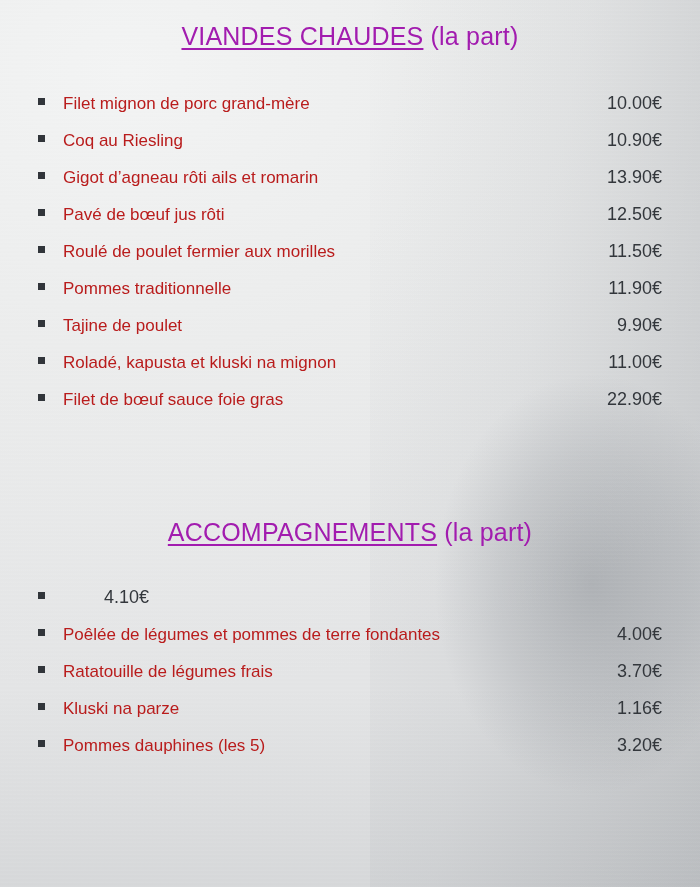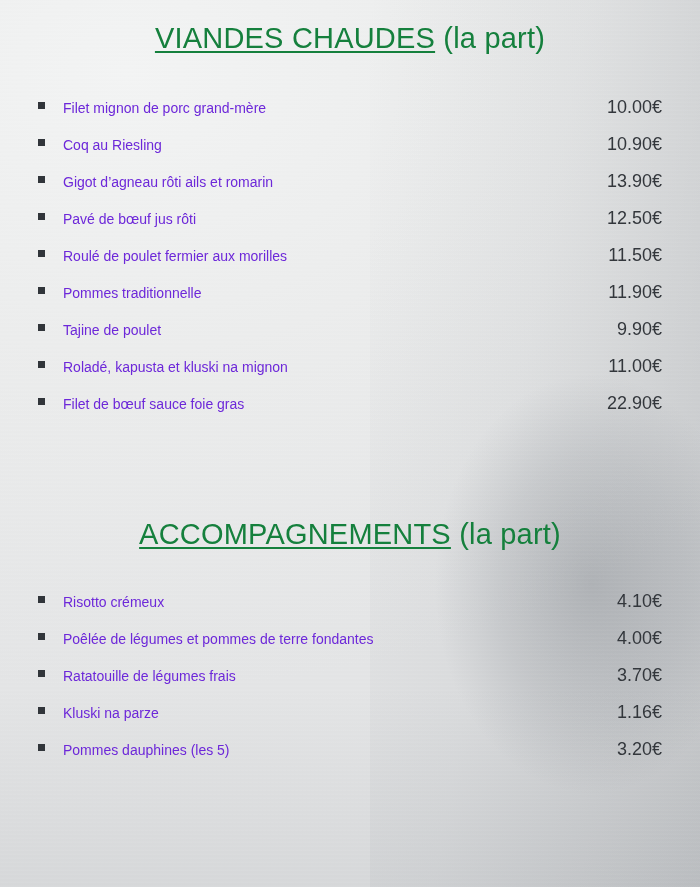--- a/index.html
+++ b/index.html
@@ -64,23 +64,23 @@
   .section {
     position: absolute;
     left: 0;
     width: 700px;
   }
   #section-1 { top: 22px; }
   #section-2 { top: 518px; }
 
   .section-title {
     text-align: center;
-    font-size: 29px;
+    font-size: 25px;
     letter-spacing: 0.2px;
-    color: #15803d;
+    color: #a21caf;
     white-space: nowrap;
   }
   .section-title .title-main {
     text-decoration: underline;
     text-underline-offset: 3px;
     text-decoration-thickness: 1.5px;
   }
   .section-title .title-suffix {
     text-decoration: none;
   }
@@ -103,22 +103,22 @@
     flex: 0 0 auto;
     width: 7px;
     height: 7px;
     background: #31353a;
     margin-right: 18px;
     position: relative;
     top: -4px;
   }
   .item-name {
     flex: 1 1 auto;
-    font-size: 14px;
-    color: #6d28d9;
+    font-size: 17px;
+    color: #b91c1c;
     white-space: nowrap;
   }
   .item-price {
     flex: 0 0 auto;
     font-size: 18px;
     color: #2c3034;
     text-align: right;
     min-width: 86px;
     white-space: nowrap;
   }
@@ -190,21 +190,20 @@
     </ul>
   </div>
 
   <div class="section" id="section-2">
     <div class="section-title">
       <span class="title-main">ACCOMPAGNEMENTS</span><span class="title-suffix"> (la part)</span>
     </div>
     <ul class="items">
       <li class="item">
         <span class="bullet"></span>
-        <span class="item-name">Risotto crémeux</span>
         <span class="item-price">4.10€</span>
       </li>
       <li class="item">
         <span class="bullet"></span>
         <span class="item-name">Poêlée de légumes et pommes de terre fondantes</span>
         <span class="item-price">4.00€</span>
       </li>
       <li class="item">
         <span class="bullet"></span>
         <span class="item-name">Ratatouille de légumes frais</span>

